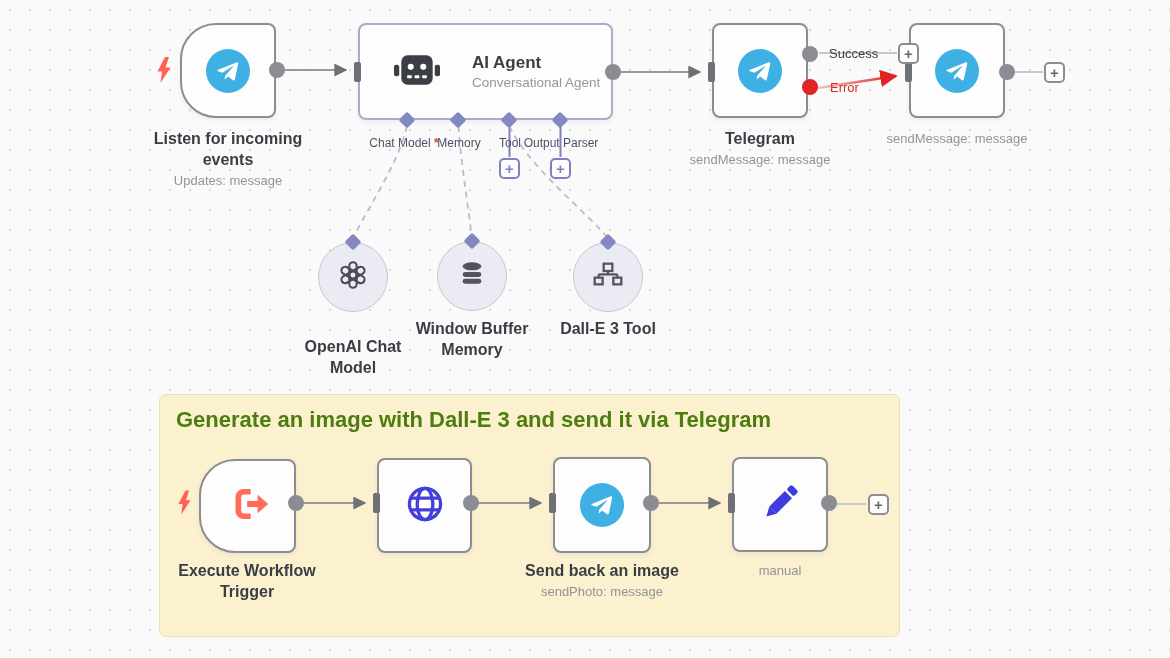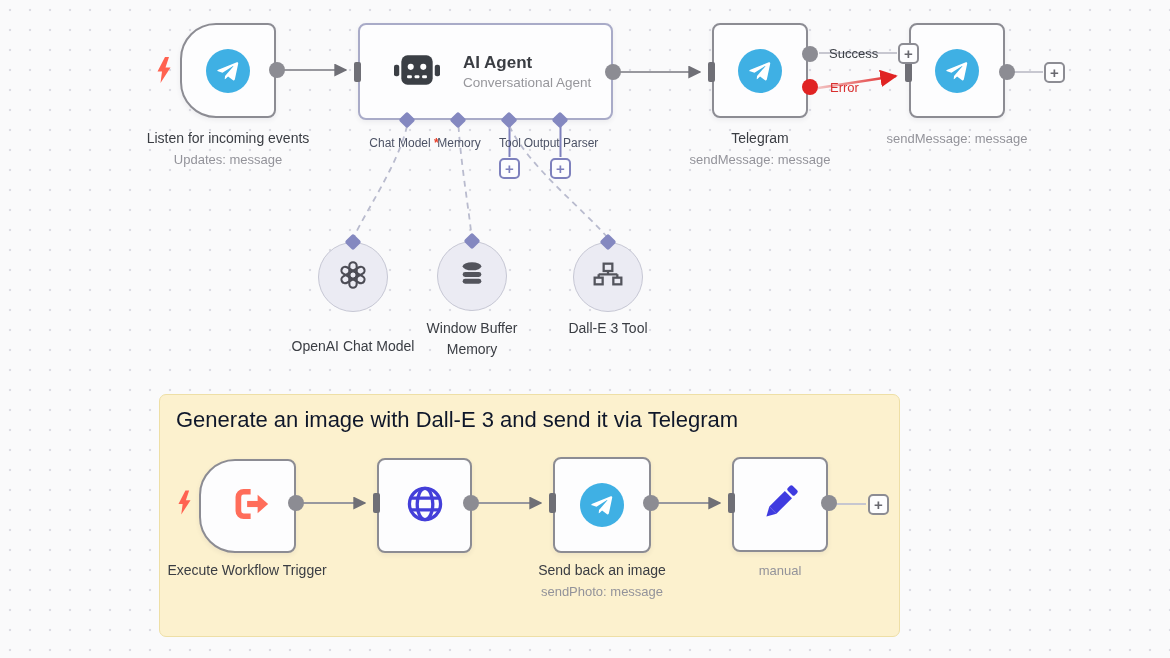--- a/index.html
+++ b/index.html
@@ -5,43 +5,43 @@
   html,body{margin:0;padding:0}
   .canvas{position:relative;width:1170px;height:658px;overflow:hidden;
     background-color:#fafafb;
     background-image:radial-gradient(circle,#dcdce4 1.1px,transparent 1.6px);
     background-size:20px 20px;
     font-family:"Liberation Sans",sans-serif;}
   .node{position:absolute;background:#fdfdfe;border:2px solid #8c8c93;border-radius:8px;z-index:2;
     display:flex;align-items:center;justify-content:center;box-sizing:border-box;
     box-shadow:0 2px 5px rgba(70,70,90,.08)}
   .node.trigger{border-radius:36px 8px 8px 36px}
-  .node.agent{border-color:#a9abc8;justify-content:flex-start;gap:23px;padding-left:34px}
+  .node.agent{border-color:#a9abc8;justify-content:flex-start;gap:32px;padding-left:34px}
   .tg-badge{width:44px;height:44px;border-radius:50%;background:#3fb0e4;display:flex;align-items:center;justify-content:center}
   .dot{position:absolute;width:16px;height:16px;border-radius:50%;background:#8c8c93;z-index:3}
   .dot.error{background:#e02323}
   .bar{position:absolute;width:7px;height:20px;border-radius:2px;background:#6f6f76;z-index:3}
   .plusbtn{position:absolute;width:21px;height:21px;border-radius:5px;border:2px solid #8c8c93;
     background:#fdfdfe;color:#68686f;display:flex;align-items:center;justify-content:center;
     font-size:15px;font-weight:700;line-height:1;z-index:4;box-sizing:border-box;cursor:pointer}
   .plusbtn.purple{border-color:#7e81bd;color:#7e81bd}
   .diamond{position:absolute;width:12px;height:12px;background:#8488c0;transform:rotate(45deg);border-radius:2px;z-index:3}
   .circle-node{position:absolute;width:70px;height:70px;border-radius:50%;background:#ebebf3;
     border:1.5px solid #c6c7d4;z-index:2;display:flex;align-items:center;justify-content:center;box-sizing:border-box}
   .nlabel{position:absolute;transform:translateX(-50%);text-align:center;z-index:2}
-  .nlabel .t{font-size:14px;font-weight:400;color:#3a3d43;line-height:21px}
+  .nlabel .t{font-size:16px;font-weight:700;color:#3a3d43;line-height:21px}
   .nlabel .s{font-size:13px;color:#93939a;margin-top:3px;line-height:15px}
   .portlabel{position:absolute;transform:translateX(-50%);font-size:12px;color:#4c5265;white-space:nowrap;z-index:2}
   .req{color:#e8402a;font-weight:700}
   .outlabel{position:absolute;font-size:13px;z-index:2;white-space:nowrap}
   .outlabel.success{color:#3c4046}
   .outlabel.err{color:#d92f2f}
   .sticky{position:absolute;left:159px;top:394px;width:741px;height:243px;background:#fcf1ce;
     border:1px solid #eedfa6;border-radius:7px;z-index:0;box-sizing:border-box;cursor:pointer}
-  .sticky h2{margin:0;padding:12px 16px;font-size:22px;font-weight:400;color:#0f172a}
+  .sticky h2{margin:0;padding:12px 16px;font-size:22px;font-weight:700;color:#4d7c0f}
   .agent-title{font-size:17px;font-weight:700;color:#3a3d43}
   .agent-sub{font-size:13.5px;color:#97979c;margin-top:2px}
   svg.wires{position:absolute;left:0;top:0;z-index:1}
   .bolt{position:absolute;z-index:2}
 </style>
 </head>
 <body>
 
 <div class="canvas">
 

